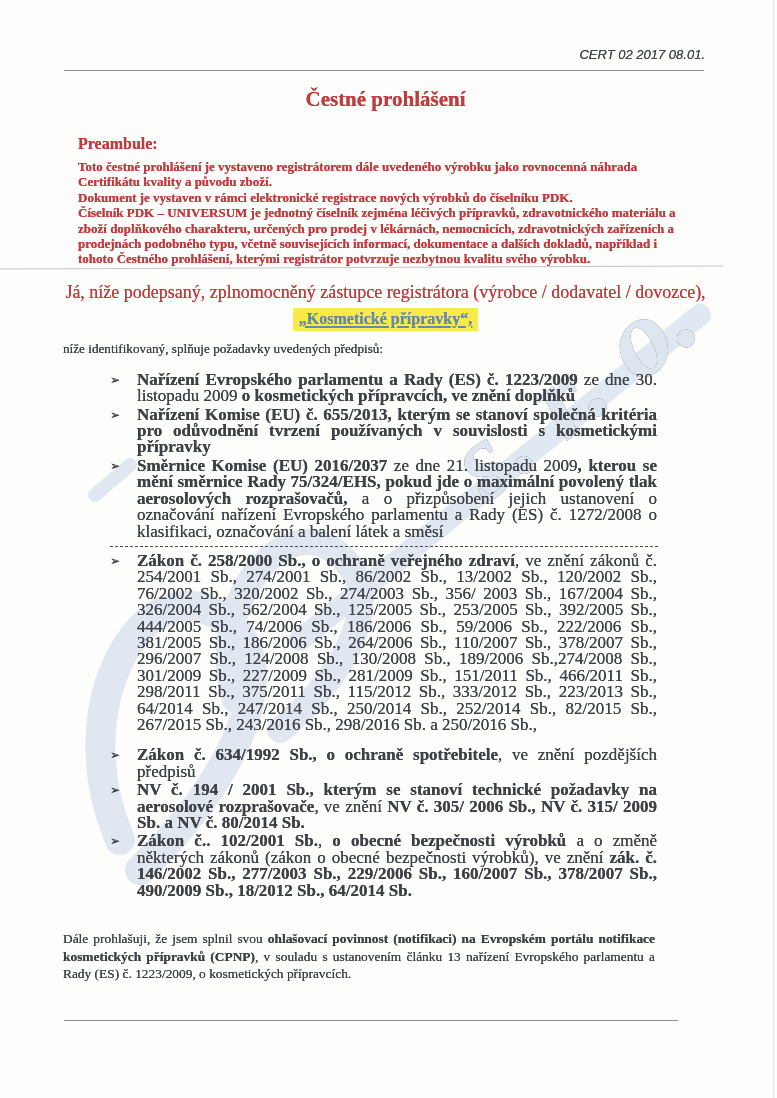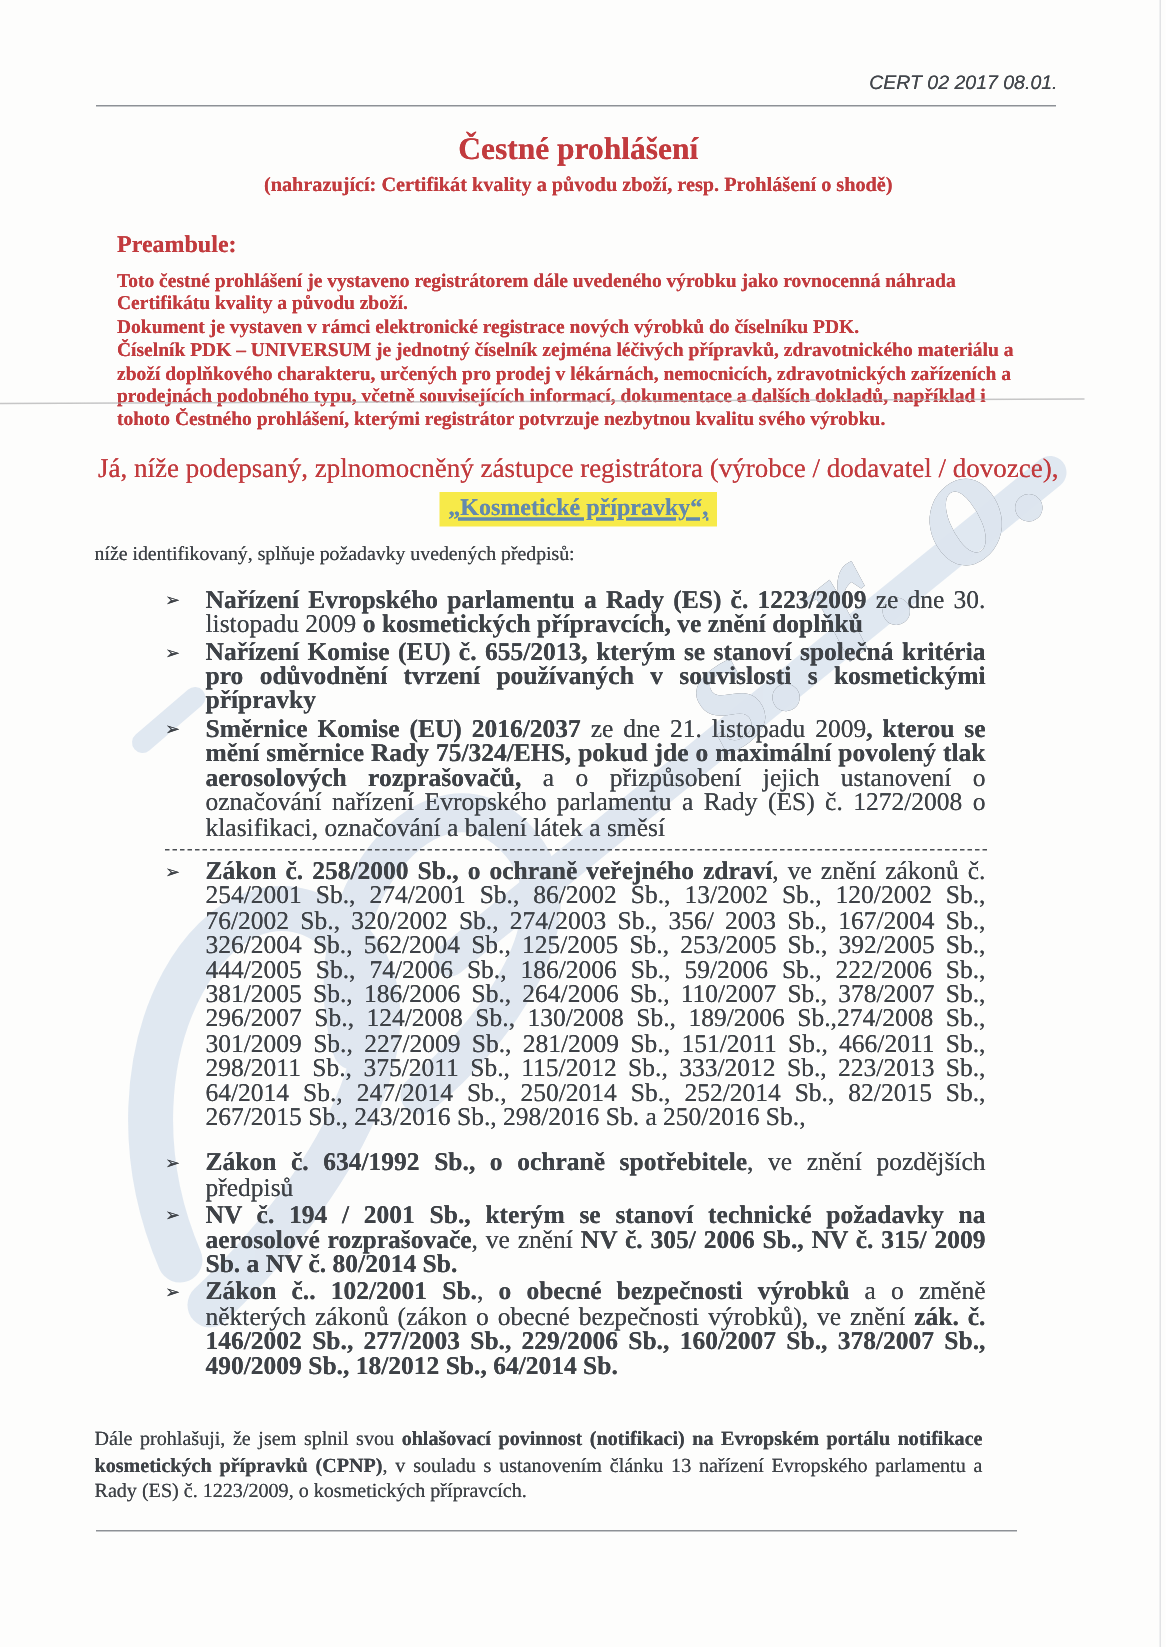--- a/index.html
+++ b/index.html
@@ -154,21 +154,20 @@
 
   <div class="scan-fold"></div>
   <div class="scan-edge-right"></div>
 
   <div class="header-ref">CERT 02 2017 08.01.</div>
   <div class="header-rule"></div>
 
   <main class="content">
 
     <h1 class="doc-title cwide">Čestné prohlášení</h1>
-    <h2 class="doc-subtitle cwide">(nahrazující: Certifikát kvality a původu zboží, resp. Prohlášení o shodě)</h2>
 
     <section class="preamble">
       <h3>Preambule:</h3>
       <p>Toto čestné prohlášení je vystaveno registrátorem dále uvedeného výrobku jako rovnocenná náhrada Certifikátu kvality a původu zboží.</p>
       <p>Dokument je vystaven v rámci elektronické registrace nových výrobků do číselníku PDK.</p>
       <p>Číselník PDK – UNIVERSUM je jednotný číselník zejména léčivých přípravků, zdravotnického materiálu a zboží doplňkového charakteru, určených pro prodej v lékárnách, nemocnicích, zdravotnických zařízeních a prodejnách podobného typu, včetně souvisejících informací, dokumentace a dalších dokladů, například i tohoto Čestného prohlášení, kterými registrátor potvrzuje nezbytnou kvalitu svého výrobku.</p>
     </section>
 
     <p class="intro cwide">Já, níže podepsaný, zplnomocněný zástupce registrátora (výrobce / dodavatel / dovozce),</p>
     <p class="product-type-row cwide">

